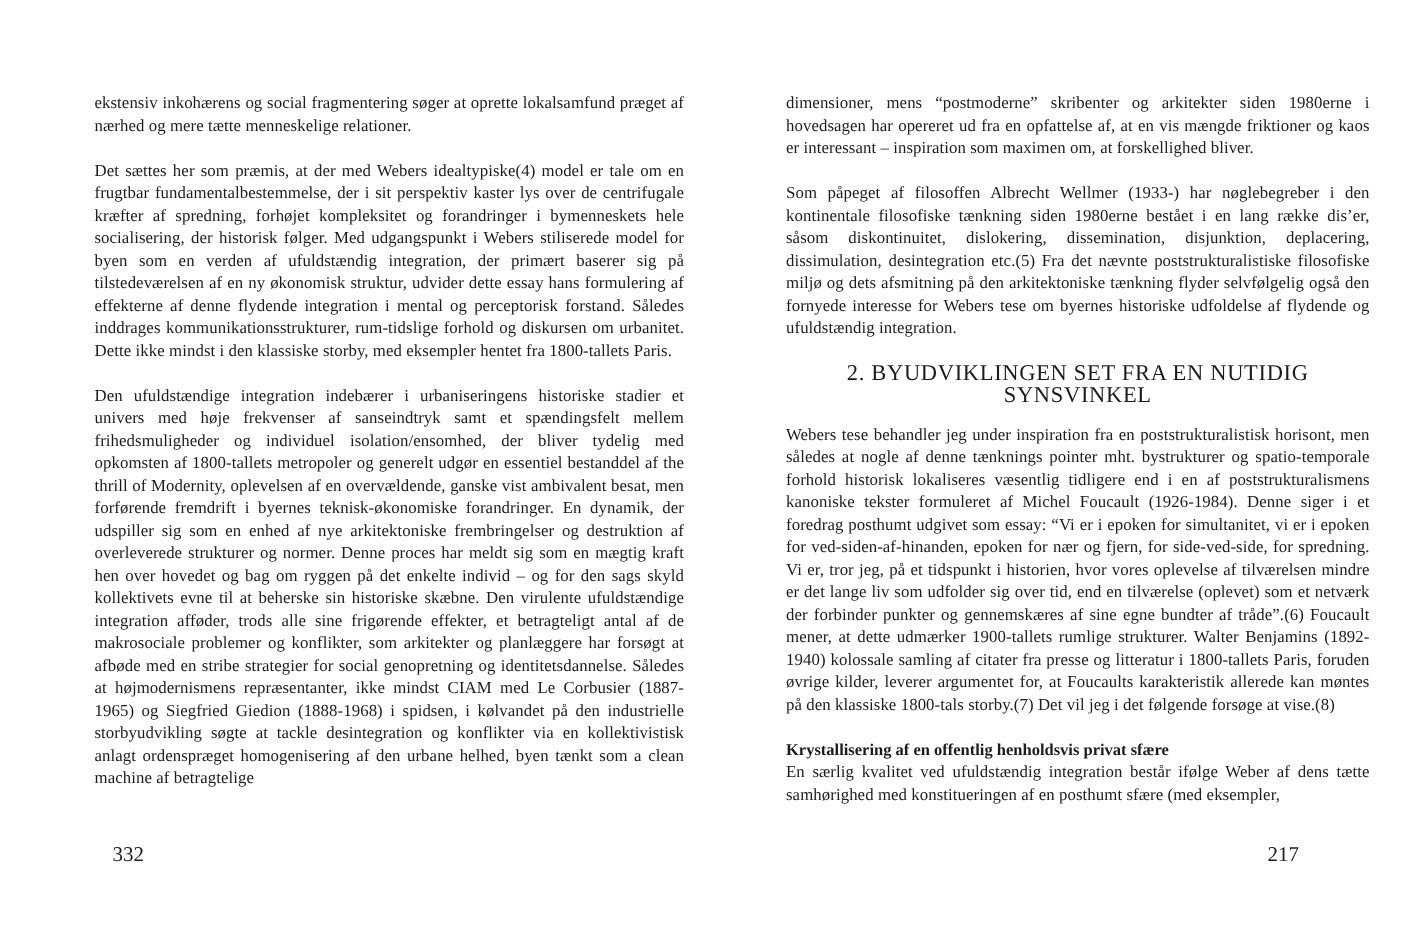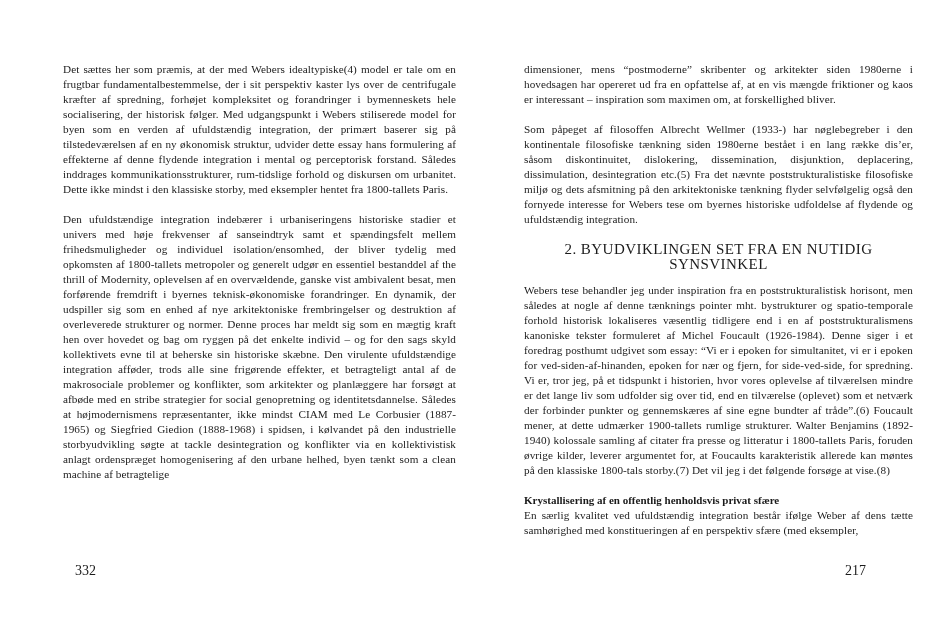--- a/index.html
+++ b/index.html
@@ -49,36 +49,37 @@
   }
   .folio-left  { left: 75px;  top: 563px; }
   .folio-right { left: 845px; top: 563px; }
 </style>
 </head>
 <body>
 
 <div class="spread">
 
   <section class="page page-left">
+    <p><span>ekstensiv inkohærens og social fragmentering søger at oprette lokalsamfund præget af nærhed og mere tætte menneskelige relationer.</span></p>
 
     <p><span>Det sættes her som præmis, at der med Webers idealtypiske(4) model er tale om en frugtbar fundamentalbestemmelse, der i sit perspektiv kaster lys over de centrifugale kræfter af spredning, forhøjet kompleksitet og forandringer i bymenneskets hele socialisering, der historisk følger. Med udgangspunkt i Webers stiliserede model for byen som en verden af ufuldstændig integration, der primært baserer sig på tilstedeværelsen af en ny økonomisk struktur, udvider dette essay hans formulering af effekterne af denne flydende integration i mental og perceptorisk forstand. Således inddrages kommunikationsstrukturer, rum-tidslige forhold og diskursen om urbanitet. Dette ikke mindst i den klassiske storby, med eksempler hentet fra 1800-tallets Paris.</span></p>
 
     <p><span>Den ufuldstændige integration indebærer i urbaniseringens historiske stadier et univers med høje frekvenser af sanseindtryk samt et spændingsfelt mellem frihedsmuligheder og individuel isolation/ensomhed, der bliver tydelig med opkomsten af 1800-tallets metropoler og generelt udgør en essentiel bestanddel af </span><span class="it">the thrill of Modernity,</span><span> oplevelsen af en overvældende, ganske vist ambivalent besat, men forførende fremdrift i byernes teknisk-økonomiske forandringer. En dynamik, der udspiller sig som en enhed af nye arkitektoniske frembringelser og destruktion af overleverede strukturer og normer. Denne proces har meldt sig som en mægtig kraft hen over hovedet og bag om ryggen på det enkelte individ – og for den sags skyld kollektivets evne til at beherske sin historiske skæbne. Den virulente ufuldstændige integration afføder, trods alle sine frigørende effekter, et betragteligt antal af de makrosociale problemer og konflikter, som arkitekter og planlæggere har forsøgt at afbøde med en stribe strategier for social genopretning og identitetsdannelse. Således at højmodernismens repræsentanter, ikke mindst CIAM med Le Corbusier (1887-1965) og Siegfried Giedion (1888-1968) i spidsen, i kølvandet på den industrielle storbyudvikling søgte at tackle desintegration og konflikter via en kollektivistisk anlagt </span><span class="it">ordenspræget homogenisering</span><span> af den urbane helhed, byen tænkt som </span><span class="it">a clean machine</span><span> af betragtelige</span></p>
   </section>
 
   <section class="page page-right">
     <p><span>dimensioner, mens “postmoderne” skribenter og arkitekter siden 1980erne i hovedsagen har opereret ud fra en opfattelse af, at </span><span class="it">en vis mængde friktioner og kaos</span><span> er interessant – inspiration som maximen om, at </span><span class="it">forskellighed bliver.</span></p>
 
     <p><span>Som påpeget af filosoffen Albrecht Wellmer (1933-) har nøglebegreber i den kontinentale filosofiske tænkning siden 1980erne bestået i en lang række dis’er, såsom diskontinuitet, dislokering, dissemination, disjunktion, deplacering, dissimulation, desintegration etc.(5) Fra det nævnte poststrukturalistiske filosofiske miljø og dets afsmitning på den arkitektoniske tænkning flyder selvfølgelig også den fornyede interesse for Webers tese om byernes historiske udfoldelse af flydende og ufuldstændig integration.</span></p>
 
     <h2 class="section-heading">2. BYUDVIKLINGEN SET FRA EN NUTIDIG SYNSVINKEL</h2>
 
     <p><span>Webers tese behandler jeg under inspiration fra en poststrukturalistisk horisont, men således at nogle af denne tænknings pointer mht. bystrukturer og spatio-temporale forhold historisk lokaliseres væsentlig tidligere end i en af poststrukturalismens kanoniske tekster formuleret af Michel Foucault (1926-1984). Denne siger i et foredrag posthumt udgivet som essay: “Vi er i epoken for simultanitet, vi er i epoken for ved-siden-af-hinanden, epoken for nær og fjern, for side-ved-side, for spredning. Vi er, tror jeg, på et tidspunkt i historien, hvor vores oplevelse af tilværelsen mindre er det lange liv som udfolder sig over tid, end en tilværelse (oplevet) som et netværk der forbinder punkter og gennemskæres af sine egne bundter af tråde”.(6) Foucault mener, at dette udmærker 1900-tallets rumlige strukturer. Walter Benjamins (1892-1940) kolossale samling af citater fra presse og litteratur i 1800-tallets Paris, foruden øvrige kilder, leverer argumentet for, at Foucaults karakteristik allerede kan møntes på den klassiske 1800-tals storby.(7) Det vil jeg i det følgende forsøge at vise.(8)</span></p>
 
     <h3 class="subsection-heading">Krystallisering af en offentlig henholdsvis privat sfære</h3>
 
-    <p class="p-tight"><span>En særlig kvalitet ved ufuldstændig integration består ifølge Weber af dens tætte samhørighed med konstitueringen af en </span><span class="it">perspektiv sfære</span><span> (med eksempler,</span></p>
+    <p class="p-tight"><span>En særlig kvalitet ved ufuldstændig integration består ifølge Weber af dens tætte samhørighed med konstitueringen af en </span><span class="it">posthumt sfære</span><span> (med eksempler,</span></p>
   </section>
 
   <div class="folio folio-left">332</div>
   <div class="folio folio-right">217</div>
 
 </div>
 
 </body></html>

